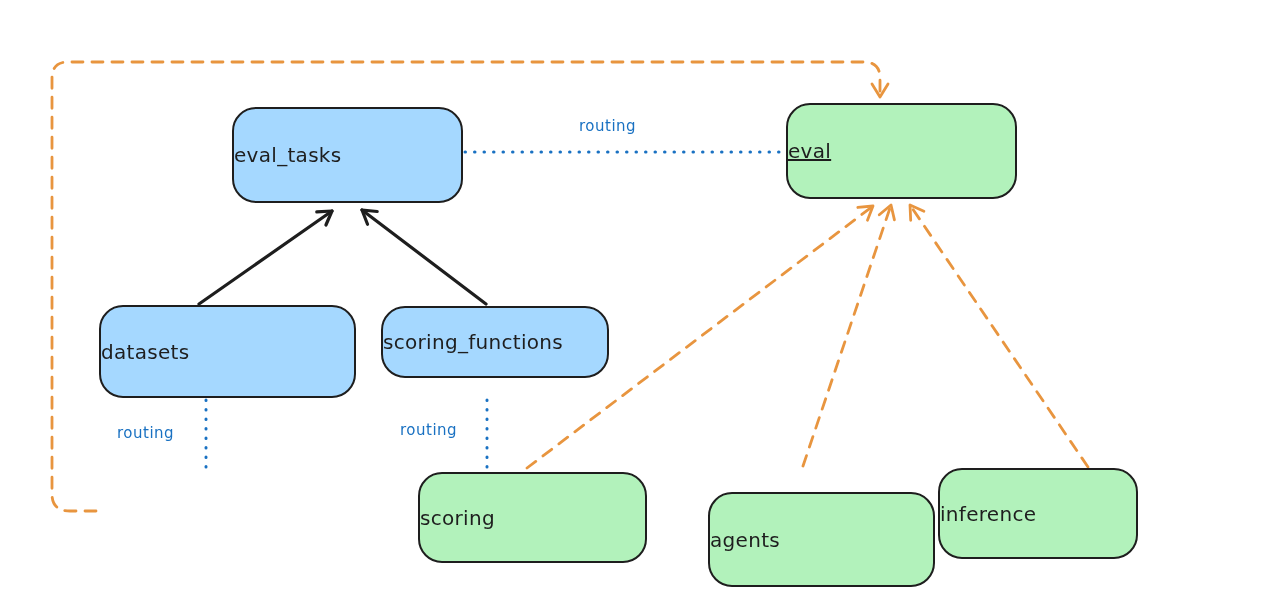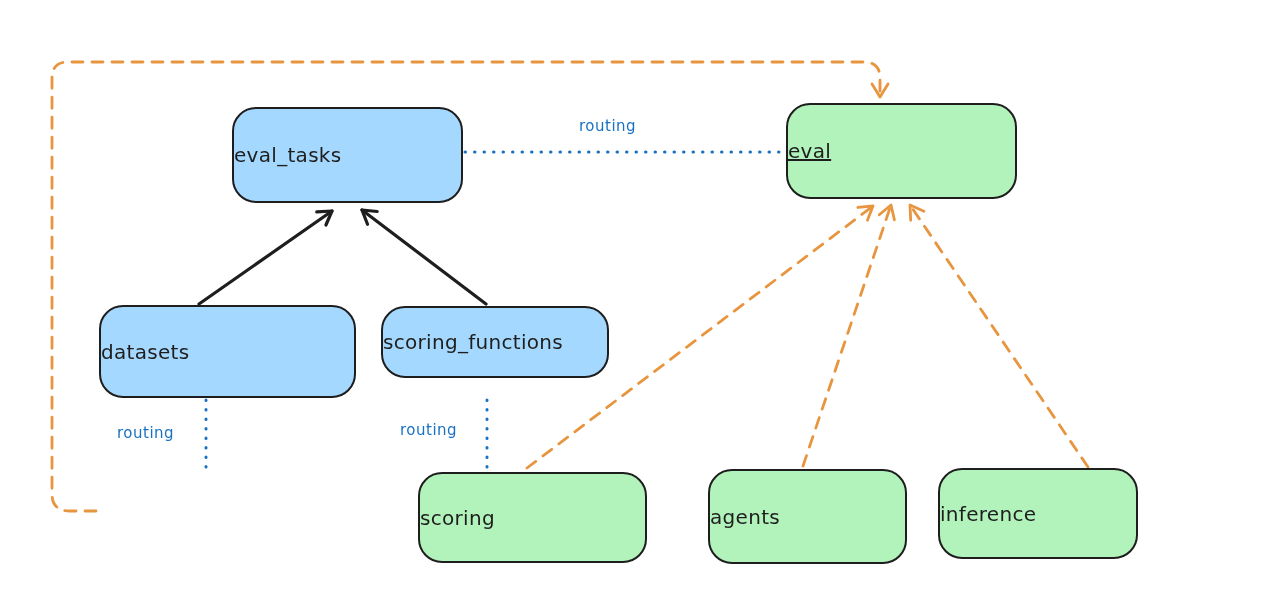--- a/index.html
+++ b/index.html
@@ -47,21 +47,21 @@
   }
   .node-blue  { background: var(--blue-fill); }
   .node-green { background: var(--green-fill); }
 
   #node-eval_tasks        { left: 232px; top: 107px; width: 231px; height: 96px; }
   #node-eval              { left: 786px; top: 103px; width: 231px; height: 96px; text-decoration: underline; }
   #node-datasets          { left:  99px; top: 305px; width: 257px; height: 93px; }
   #node-scoring_functions { left: 381px; top: 306px; width: 228px; height: 72px; }
   #node-datasetio         { left:  97px; top: 476px; width: 230px; height: 93px; }
   #node-scoring           { left: 388px; top: 472px; width: 229px; height: 91px; margin-left: 30px; }
-  #node-agents            { left: 708px; top: 469px; width: 199px; height: 95px; }
+  #node-agents            { left: 708px; top: 492px; width: 227px; height: 95px; }
   #node-inference         { left: 938px; top: 468px; width: 200px; height: 91px; }
 
   .routing-label {
     position: absolute;
     color: var(--routing-blue);
     font-size: 15px;
     font-weight: normal;
     letter-spacing: 0.5px;
   }
   #routing-top  { left: 579px; top: 117px; }

